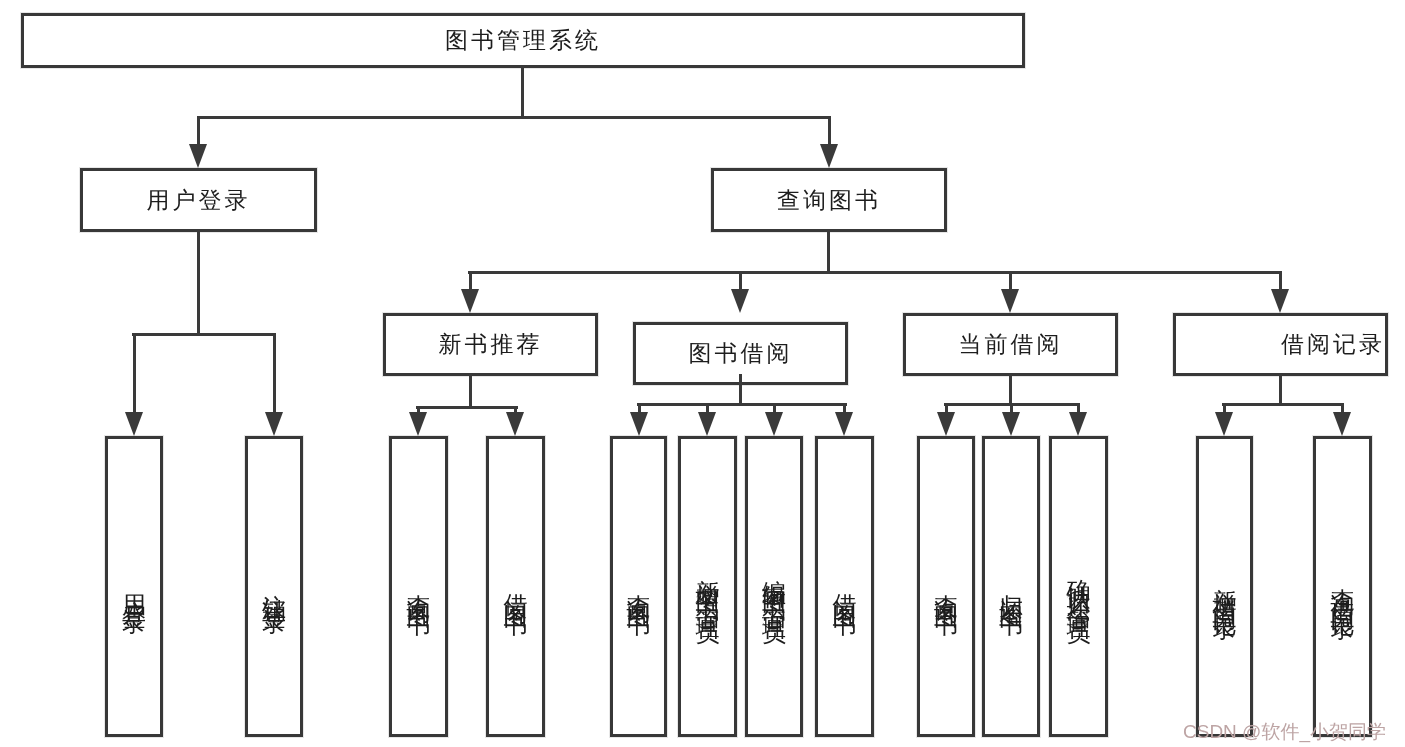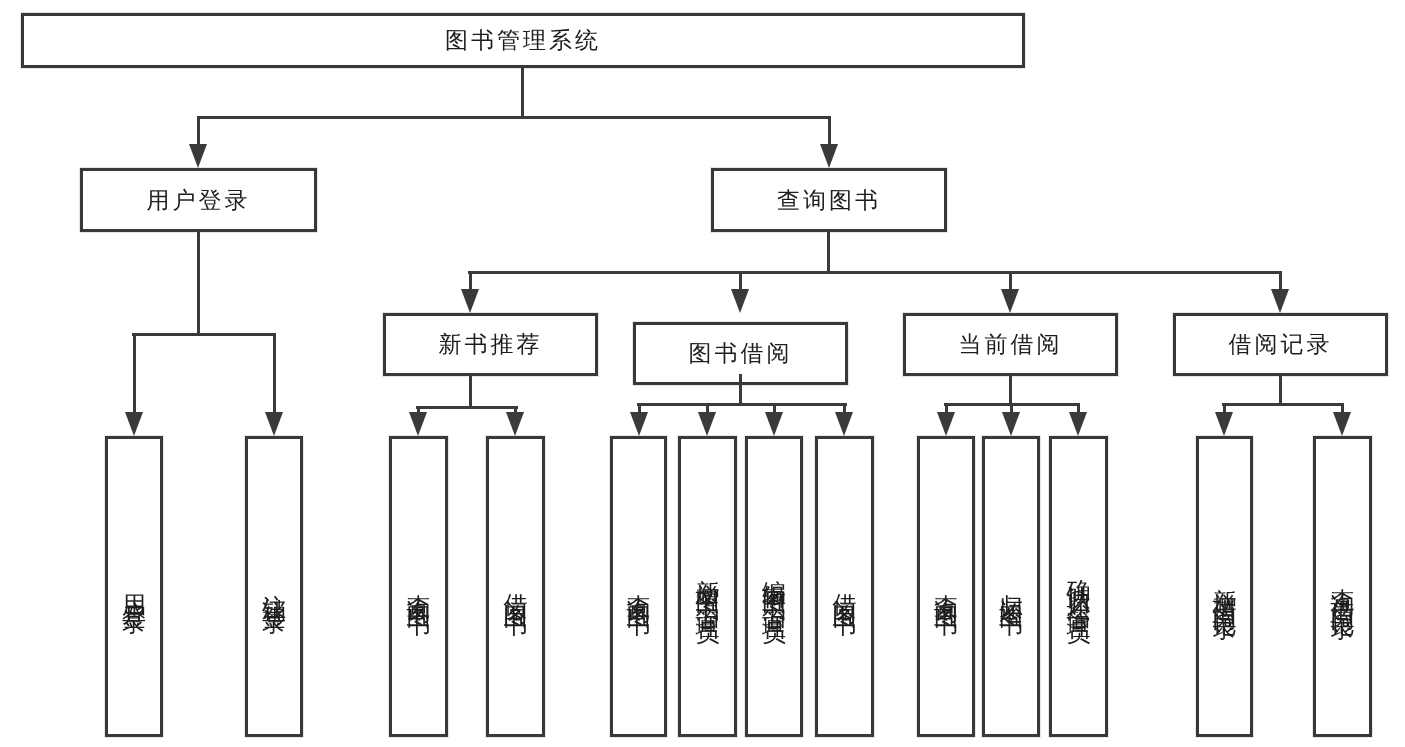--- a/index.html
+++ b/index.html
@@ -80,21 +80,21 @@
 
   <div class="node" style="left:383px; top:313px; width:215px; height:63px;">
     <span class="lbl">新书推荐</span>
   </div>
   <div class="node" style="left:633px; top:322px; width:215px; height:63px;">
     <span class="lbl">图书借阅</span>
   </div>
   <div class="node" style="left:903px; top:313px; width:215px; height:63px;text-align:center;">
     <span class="lbl">当前借阅</span>
   </div>
-  <div class="node" style="left:1173px; top:313px; width:215px; height:63px;">
+  <div class="node" style="left:1173px; top:313px; width:215px; height:63px;justify-content:flex-end;">
     <span class="lbl">借阅记录</span>
   </div>
 
   <div class="node leaf" style="left:105px; top:436px; width:58px; height:301px;">
     <span class="lbl">用户登录</span>
   </div>
   <div class="node leaf" style="left:245px; top:436px; width:58px; height:301px;">
     <span class="lbl">注销登录</span>
   </div>
 
@@ -187,14 +187,15 @@
   <div class="stem" style="left:1077px; top:403px; height:17px;"></div>
   <div class="tri" style="left:1069px; top:412px;"></div>
 
   <div class="vline" style="left:1279px; top:374px; height:32px;"></div>
   <div class="hline" style="left:1222px; top:403px; width:122px;"></div>
   <div class="stem" style="left:1223px; top:403px; height:17px;"></div>
   <div class="tri" style="left:1215px; top:412px;"></div>
   <div class="stem" style="left:1341px; top:403px; height:17px;"></div>
   <div class="tri" style="left:1333px; top:412px;"></div>
 
+  <div class="watermark">CSDN @软件_小贺同学</div>
 
 </div>
 
 </body></html>

